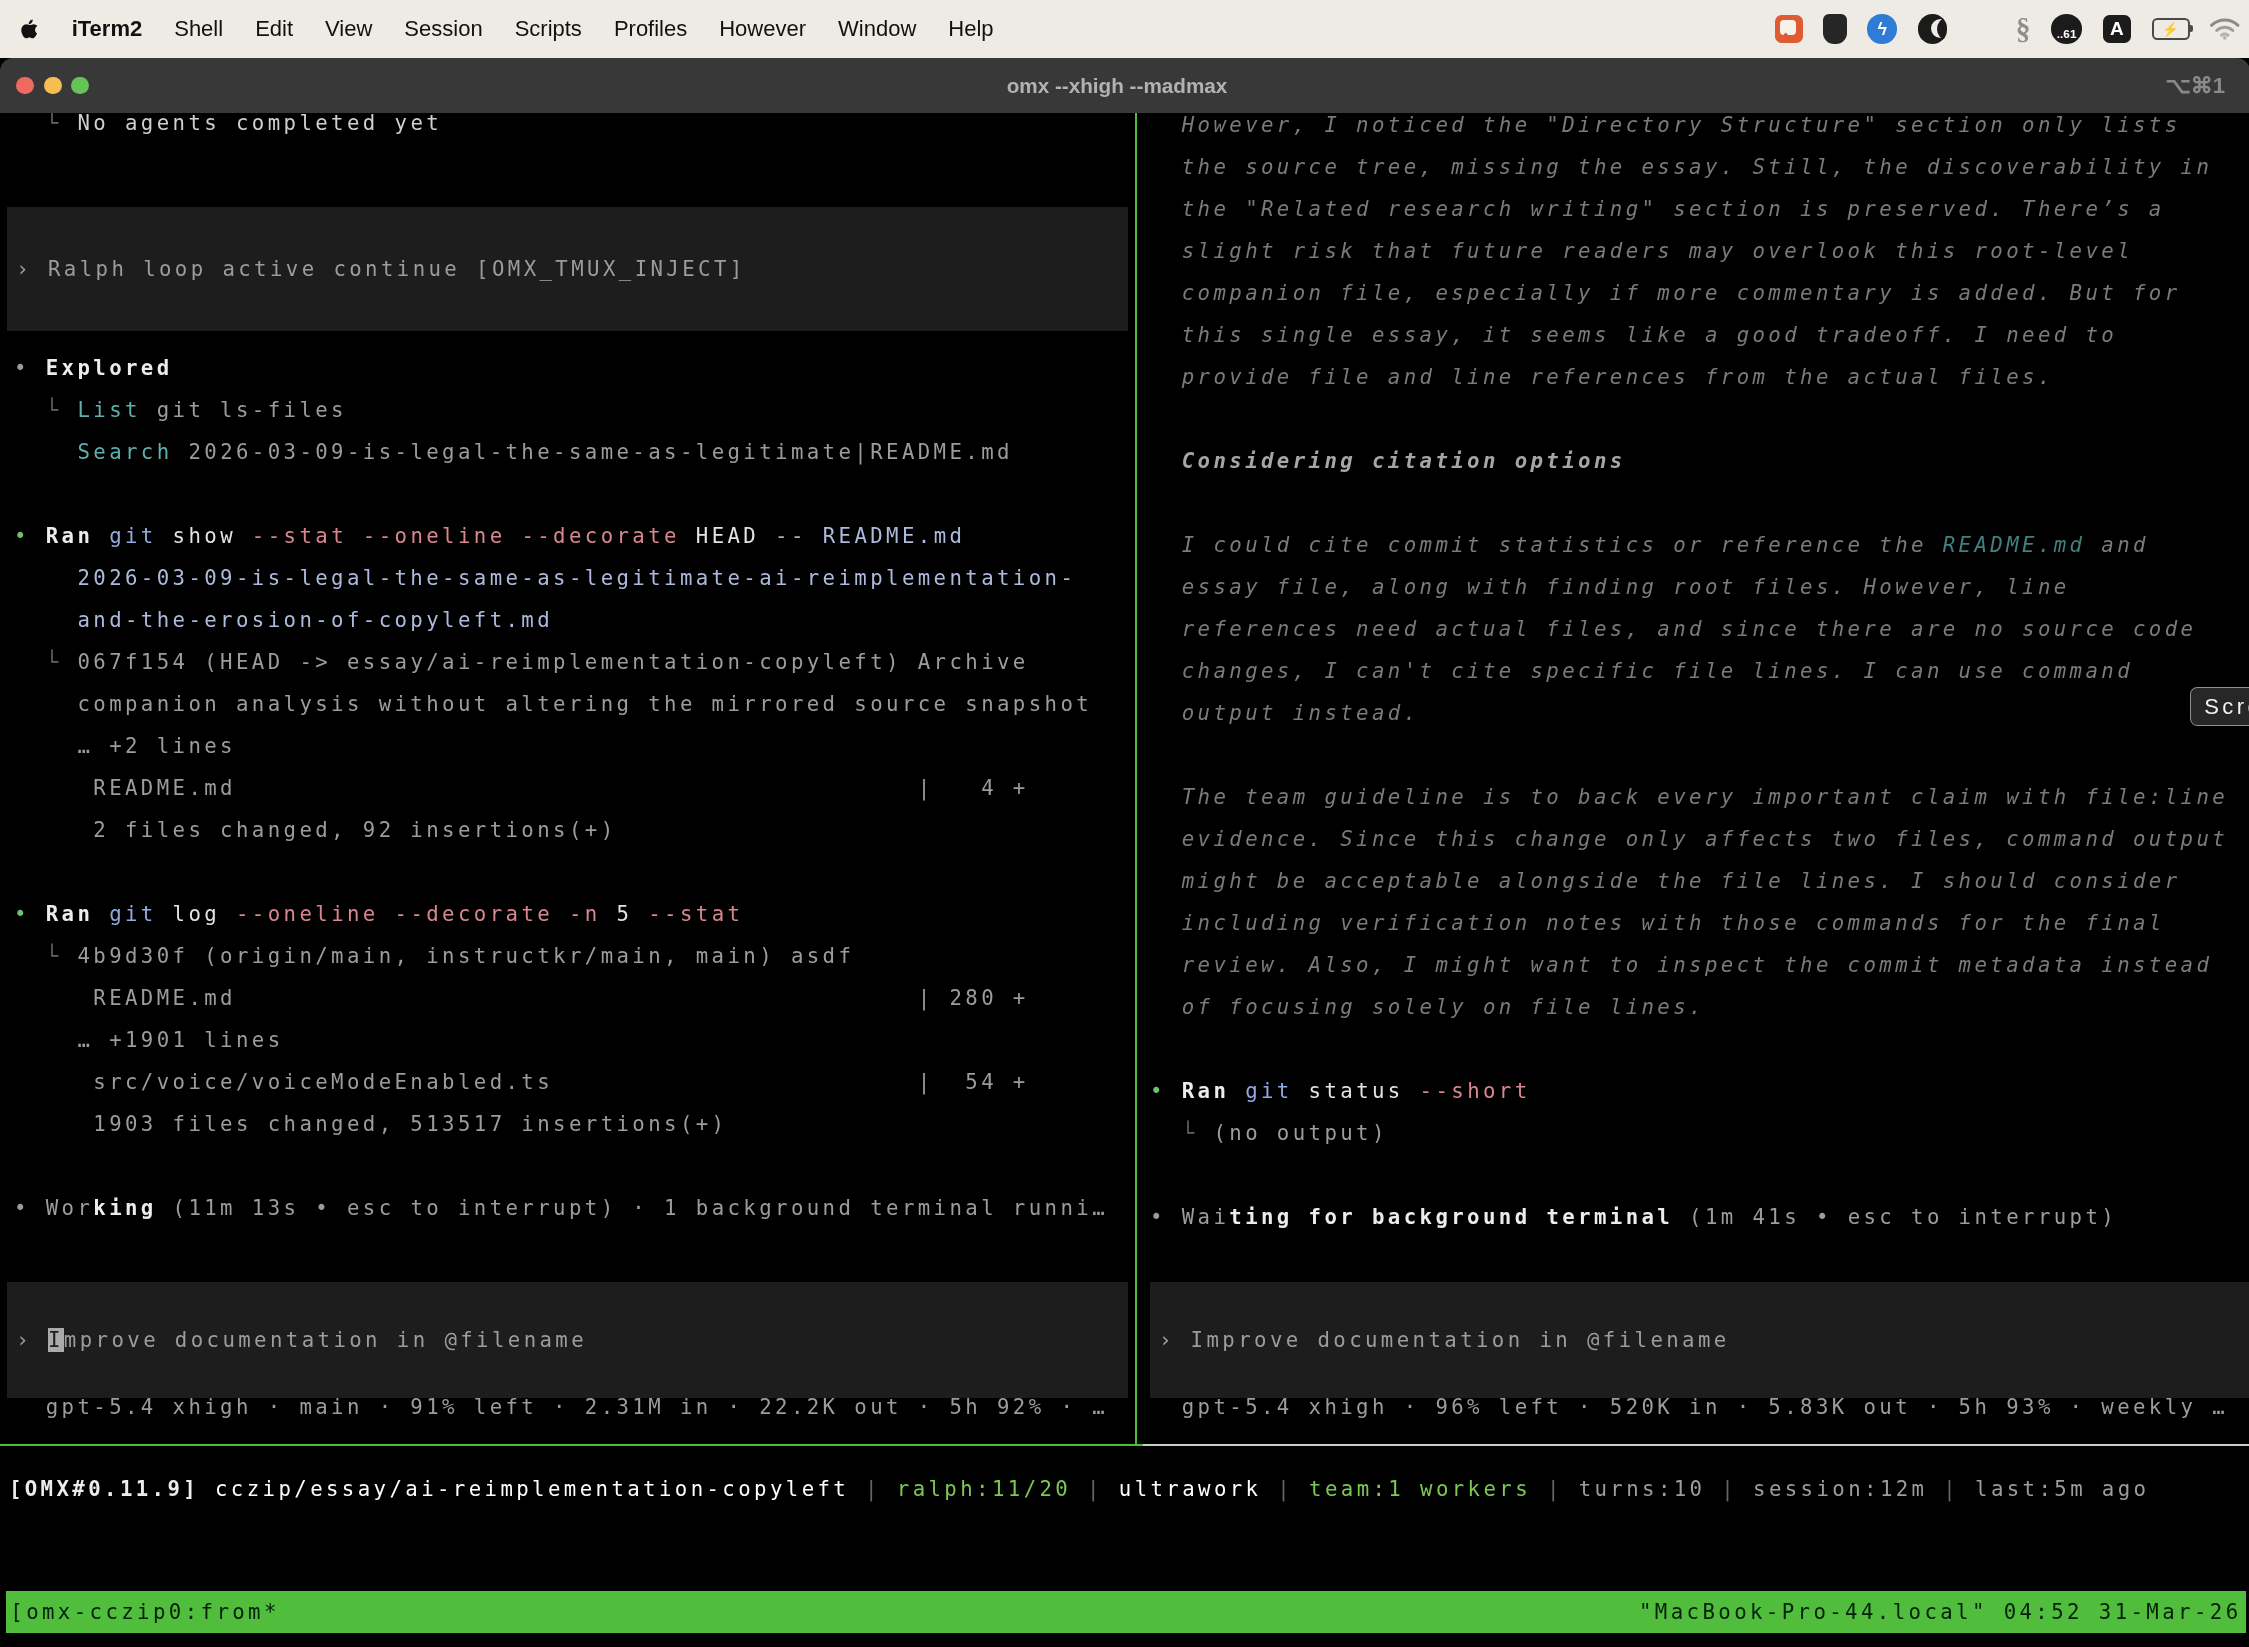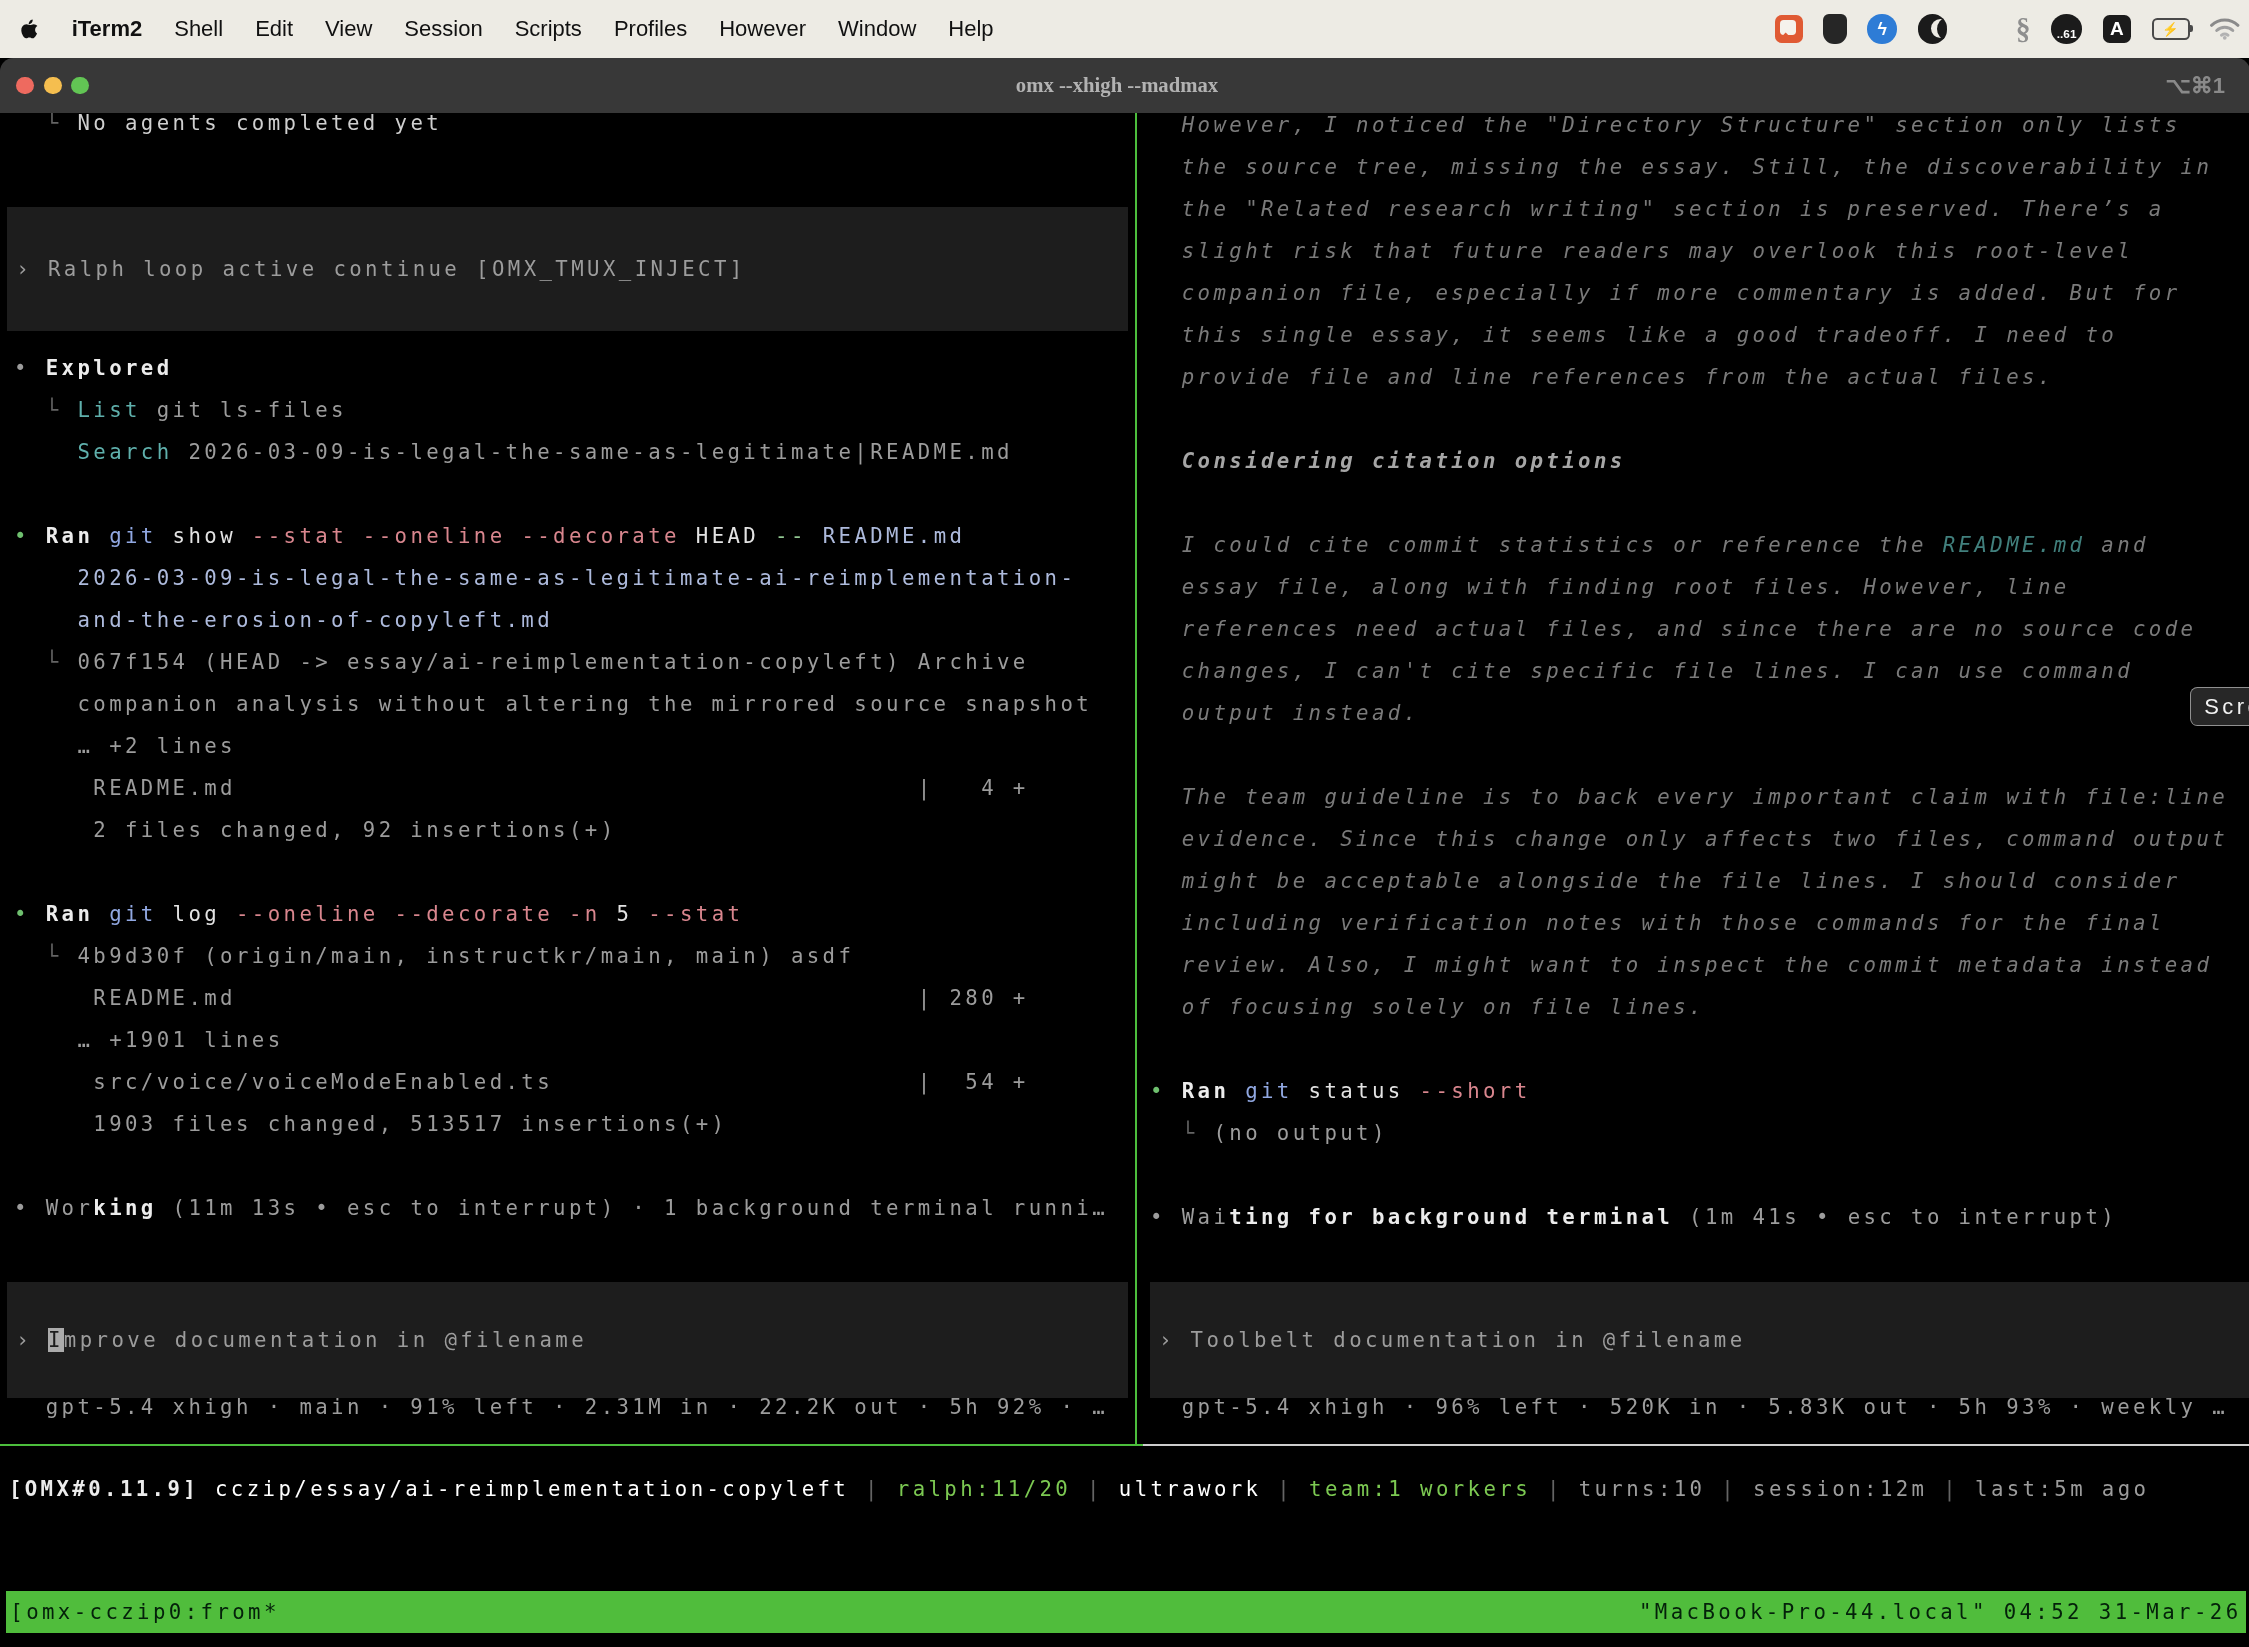--- a/index.html
+++ b/index.html
@@ -34,21 +34,21 @@
           display:flex;align-items:center;justify-content:center;}
   .icon-batt{width:34px;height:17.7px;border:2.2px solid #4A4A4A;border-radius:5.2px;position:relative;
              display:flex;align-items:center;justify-content:center;color:#1B1B1B;font-size:13.3px;}
   .icon-batt:after{content:"";position:absolute;right:-5.9px;top:4.4px;width:3px;height:7.4px;background:#4A4A4A;border-radius:0 2.2px 2.2px 0;}
   
   .window{position:absolute;left:0;top:58px;width:2250px;height:1590px;background:#000;
           border-radius:13.3px 13.3px 0 0;overflow:hidden;}
   .titlebar{position:absolute;left:0;top:0;width:100%;height:55px;background:#383838;}
   .tl-btn{position:absolute;top:18.5px;width:17.7px;height:17.7px;border-radius:50%;}
   .win-title{position:absolute;left:0;right:16px;top:0;height:55px;display:flex;align-items:center;justify-content:center;
-             color:#B2B2B2;font-weight:bold;font-size:20.7px;font-family:Liberation Serif, serif;text-align:center;}
+             color:#B2B2B2;font-weight:bold;font-size:20.7px;font-family:Liberation Sans, sans-serif;text-align:center;}
   .win-shortcut{position:absolute;right:25px;top:0;height:55px;display:flex;align-items:center;color:#8A8A8A;
                 font-size:22px;font-weight:bold;}
   
   .content{position:absolute;left:0;top:55px;width:2250px;height:1535px;background:#000;overflow:hidden;}
   .term{font-family:"DejaVu Sans Mono",monospace;font-size:20.7px;letter-spacing:3.4px;white-space:pre;}
   .tl{height:42px;line-height:42px;white-space:pre;}
   .lines{position:absolute;}
   .s-gray{color:#9C9C9C}.s-dim{color:#646464}.s-bright{color:#CFCFCF}
   .s-w{color:#ECECEC;font-weight:bold}.s-white{color:#E3E3E3}
   .s-teal{color:#5FB0AC}.s-blue{color:#91A8E2}.s-pink{color:#D9868E}
@@ -161,21 +161,21 @@
       </div>
 
       
       <div class="vdiv" style="left:1135px;top:0;width:2.2px;height:1331px;"></div>
 
       
       <div>
         <div class="lines" style="left:1150px;top:-8.9px;width:1100px;"><div class="tl"><span class="s-i">  However, I noticed the "Directory Structure" section only lists</span></div><div class="tl"><span class="s-i">  the source tree, missing the essay. Still, the discoverability in</span></div><div class="tl"><span class="s-i">  the "Related research writing" section is preserved. There’s a</span></div><div class="tl"><span class="s-i">  slight risk that future readers may overlook this root-level</span></div><div class="tl"><span class="s-i">  companion file, especially if more commentary is added. But for</span></div><div class="tl"><span class="s-i">  this single essay, it seems like a good tradeoff. I need to</span></div><div class="tl"><span class="s-i">  provide file and line references from the actual files.</span></div><div class="tl"></div><div class="tl"><span class="s-ib">  Considering citation options</span></div><div class="tl"></div><div class="tl"><span class="s-i">  I could cite commit statistics or reference the </span><span class="s-it">README.md</span><span class="s-i"> and</span></div><div class="tl"><span class="s-i">  essay file, along with finding root files. However, line</span></div><div class="tl"><span class="s-i">  references need actual files, and since there are no source code</span></div><div class="tl"><span class="s-i">  changes, I can't cite specific file lines. I can use command</span></div><div class="tl"><span class="s-i">  output instead.</span></div><div class="tl"></div><div class="tl"><span class="s-i">  The team guideline is to back every important claim with file:line</span></div><div class="tl"><span class="s-i">  evidence. Since this change only affects two files, command output</span></div><div class="tl"><span class="s-i">  might be acceptable alongside the file lines. I should consider</span></div><div class="tl"><span class="s-i">  including verification notes with those commands for the final</span></div><div class="tl"><span class="s-i">  review. Also, I might want to inspect the commit metadata instead</span></div><div class="tl"><span class="s-i">  of focusing solely on file lines.</span></div><div class="tl"></div><div class="tl"><span class="s-limeb">• </span><span class="s-w">Ran</span><span class="s-blue"> git</span><span class="s-white"> status</span><span class="s-pink"> --short</span></div><div class="tl"><span class="s-dim">  └ </span><span class="s-gray">(no output)</span></div><div class="tl"></div><div class="tl"><span class="s-gray">• Wai</span><span class="s-w">ting for background terminal</span><span class="s-gray"> (1m 41s • esc to interrupt)</span></div></div>
 
         <div class="inbox" style="left:1150px;top:1147px;width:1100px;height:116px;">
-          <span class="s-gray">› </span><span class="s-gray">Toolbelt documentation in @filename</span>
+          <span class="s-gray">› </span><span class="s-gray">Improve documentation in @filename</span>
         </div>
 
         <div class="lines" style="left:1150px;top:1273px;width:1100px;"><div class="tl"><span class="s-gray">  gpt-5.4 xhigh · 96% left · 520K in · 5.83K out · 5h 93% · weekly …</span></div></div>
       </div>
 
       
       <div class="hline green" style="left:0;top:1331px;width:1143px;"></div>
       <div class="hline lite" style="left:1143px;top:1331px;width:1107px;"></div>
 
       

